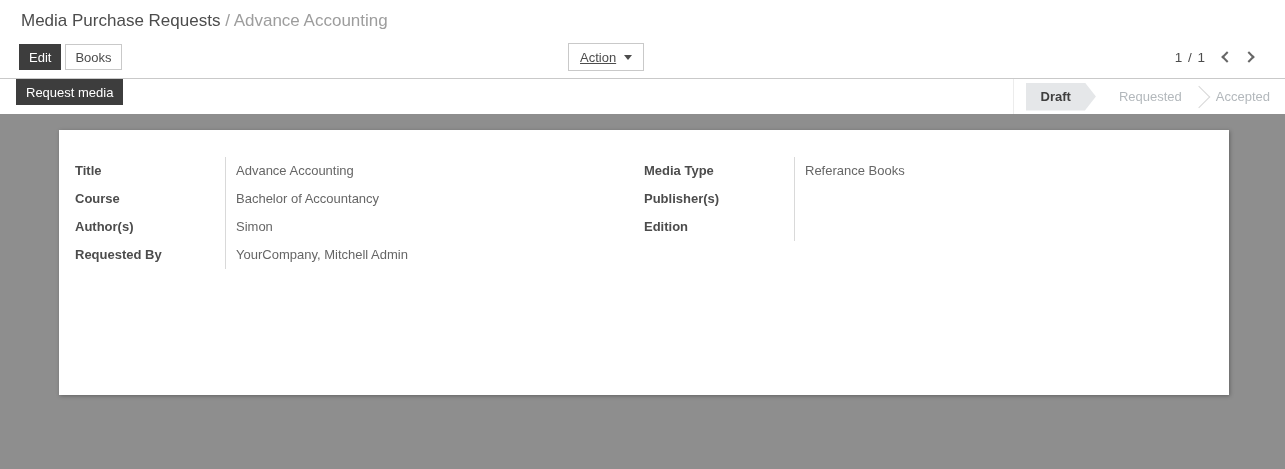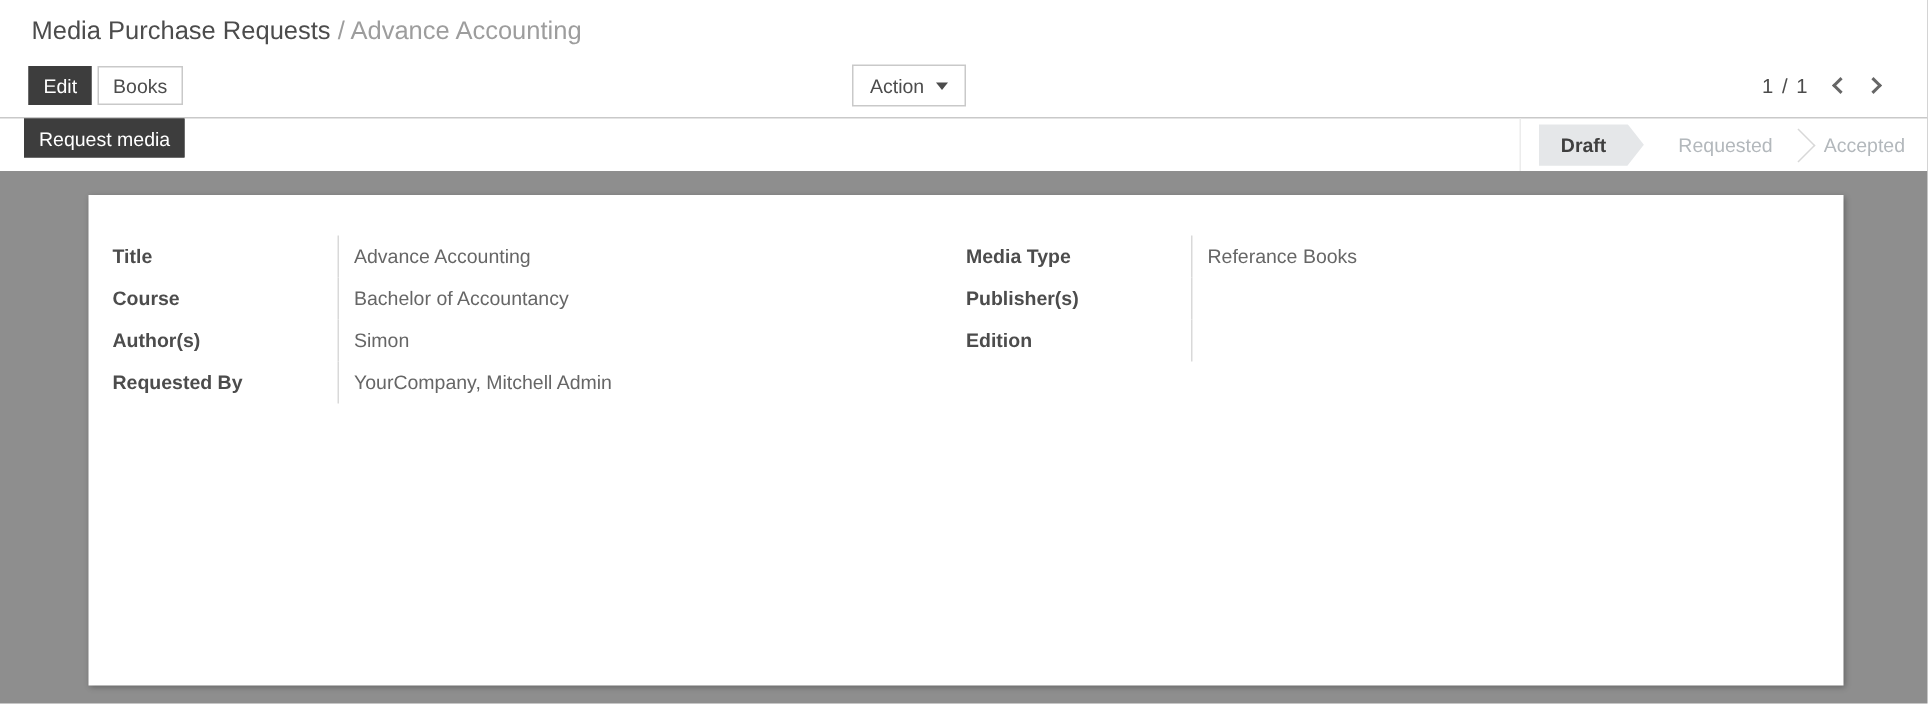--- a/index.html
+++ b/index.html
@@ -17,21 +17,21 @@
   .cp-buttons { position: relative; height: 42px; }
   .left-buttons { position: absolute; left: 19px; top: 50%; transform: translateY(-50%); display: flex; gap: 4px; }
   .btn {
     font-family: inherit; font-size: 13px; height: 26px; padding: 0 9px;
     cursor: pointer; white-space: nowrap;
   }
   .btn-dark { background: #3d3d3d; color: #ffffff; border: 1px solid #3d3d3d; }
   .btn-light { background: #ffffff; color: #4c4c4c; border: 1px solid #c9c9c9; }
   .action-btn {
     position: absolute; left: 568px; top: 50%; transform: translateY(-50%);
-    display: inline-flex; align-items: center; gap: 8px; height: 28px; padding: 0 11px;
+    display: inline-flex; align-items: center; gap: 8px; height: 28px; padding: 0 11px; text-decoration: underline;
   }
   .caret {
     display: inline-block; width: 0; height: 0;
     border-left: 4px solid transparent; border-right: 4px solid transparent;
     border-top: 5px solid #4c4c4c;
   }
   .pager { position: absolute; right: 25px; top: 50%; transform: translateY(-50%); display: flex; align-items: center; }
   .pager-value { font-size: 13.5px; color: #4c4c4c; margin-right: 10px; letter-spacing: 1px; }
   .pager-btn { background: none; border: none; padding: 5px 7px; cursor: pointer; }
   .chev { display: block; width: 8px; height: 8px; border-top: 2px solid #666666; border-right: 2px solid #666666; }
@@ -53,21 +53,21 @@
   }
   .step-sep {
     width: 16px; height: 16px;
     border-top: 1px solid #d8d8d8; border-right: 1px solid #d8d8d8;
     transform: rotate(45deg); margin: 0 -6px; flex: 0 0 auto;
   }
 
   
   .content { padding-top: 16px; height: 357px; }
   .sheet {
-    margin-left: 59px; width: 1170px; height: 327px;
+    margin-left: 59px; width: 1170px; height: 265px;
     background: #ffffff; box-shadow: 1px 1px 4px rgba(0,0,0,0.3);
     padding: 27px 16px 0 16px;
   }
   .form-grid { display: flex; }
   .form-col { width: 50%; }
   .field-row { display: flex; height: 28px; line-height: 28px; font-size: 13px; }
   .field-label { width: 150px; font-weight: bold; color: #4c4c4c; }
   .field-value { flex: 1; border-left: 1px solid #d9d9d9; padding-left: 10px; color: #666666; }
 </style>
 </head>

